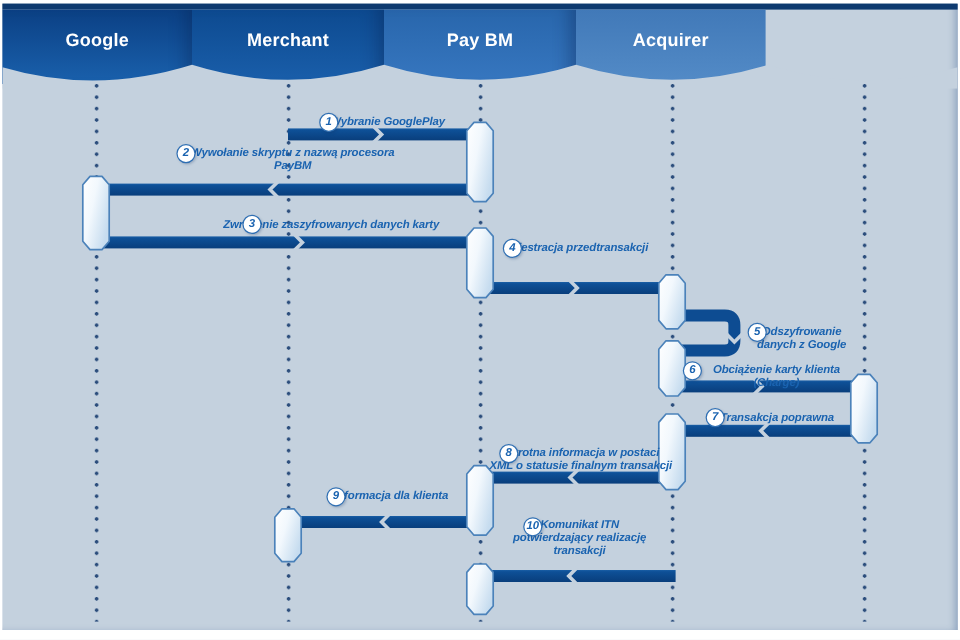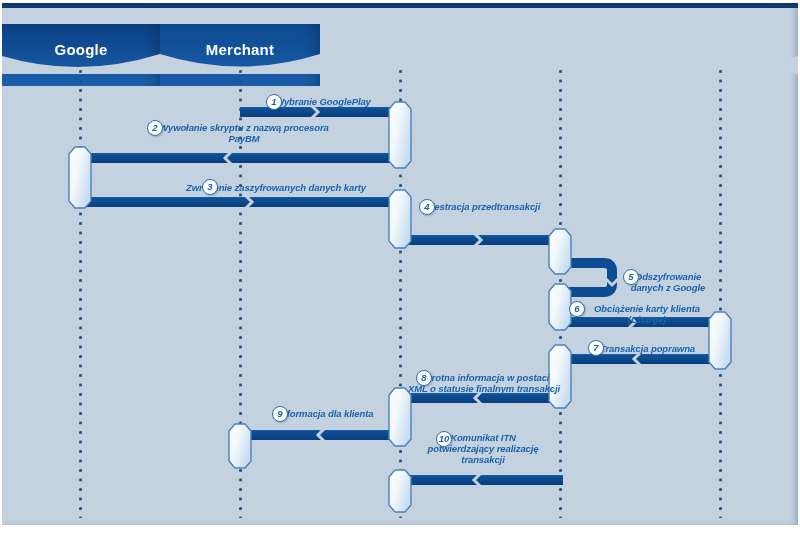--- a/index.html
+++ b/index.html
@@ -3,21 +3,21 @@
 <meta charset="utf-8">
 <style>
   html,body{margin:0;padding:0;background:#ffffff;}
   .stage{position:relative;width:800px;height:533px;background:#ffffff;overflow:hidden;
          font-family:"Liberation Sans",sans-serif;}
   .canvas{position:absolute;left:2px;top:3px;width:796px;height:522px;background:#c4d1de;
           box-shadow:inset -4px 0 6px -2px rgba(70,105,150,.45);}
   .topbar{position:absolute;left:2px;top:3px;width:796px;height:5px;background:#0e3a6f;}
   .header{position:absolute;left:2px;top:8px;width:796px;height:62px;display:flex;}
   .col{height:62px;display:flex;align-items:flex-start;justify-content:center;
-       box-shadow:inset -14px 0 12px -8px rgba(8,35,80,.35);margin-top:16px;}
+       box-shadow:inset -14px 0 12px -8px rgba(8,35,80,.35);}
   .col span{margin-top:17px;color:#ffffff;font-weight:700;font-size:15px;letter-spacing:.2px;
             white-space:nowrap;}
   .col1{width:158px;background:linear-gradient(180deg,#0b4084,#1a61ad);}
   .col2{width:160px;background:linear-gradient(180deg,#1f5ea6,#3273bb);}
   .col3{width:160px;background:linear-gradient(180deg,#0d4a90,#1a5fab);justify-content:center;}
   .col4{width:160px;background:linear-gradient(180deg,#2866ac,#3777c0);}
   .col5{width:158px;background:linear-gradient(180deg,#4179b8,#538bc7);box-shadow:none;}
   .wave{position:absolute;left:2px;top:48px;width:796px;height:26px;}
   .lifeline{position:absolute;top:70px;width:3px;height:448px;
             background-image:radial-gradient(circle at 1.5px 1.5px,#2b4d7c 1.25px,rgba(0,0,0,0) 1.7px);
@@ -36,20 +36,26 @@
 <div class="stage">
   <div class="canvas"></div>
   <div class="topbar"></div>
 
   <div class="header">
     <div class="col col1">
         <span>Google</span>
       </div>
     <div class="col col3">
         <span>Merchant</span>
+      </div>
+    <div class="col col4">
+        <span>Pay BM</span>
+      </div>
+    <div class="col col5">
+        <span>Acquirer</span>
       </div>
   </div>
 
   <svg class="wave" viewBox="0 0 796 26" preserveAspectRatio="none">
     <path d="M0,8 Q78,31 158,6 Q238,31 318,6 Q398,31 478,6 Q558,31 638,6 Q718,31 796,8 L796,26 L0,26 Z" fill="#c4d1de"></path>
   </svg>
 
   <div class="lifeline" style="left:78.5px"></div>
   <div class="lifeline" style="left:238.5px"></div>
   <div class="lifeline" style="left:398.5px"></div>

